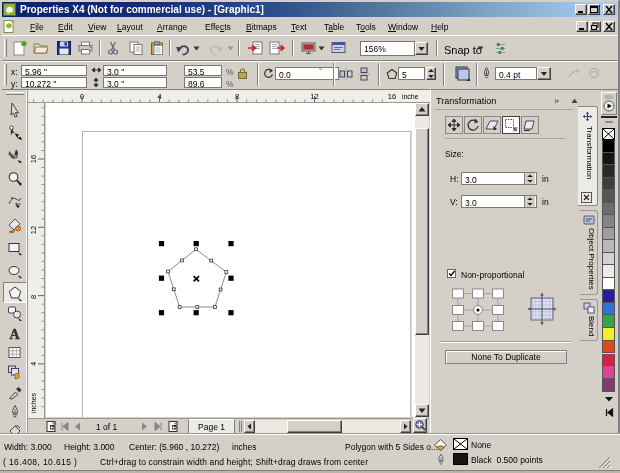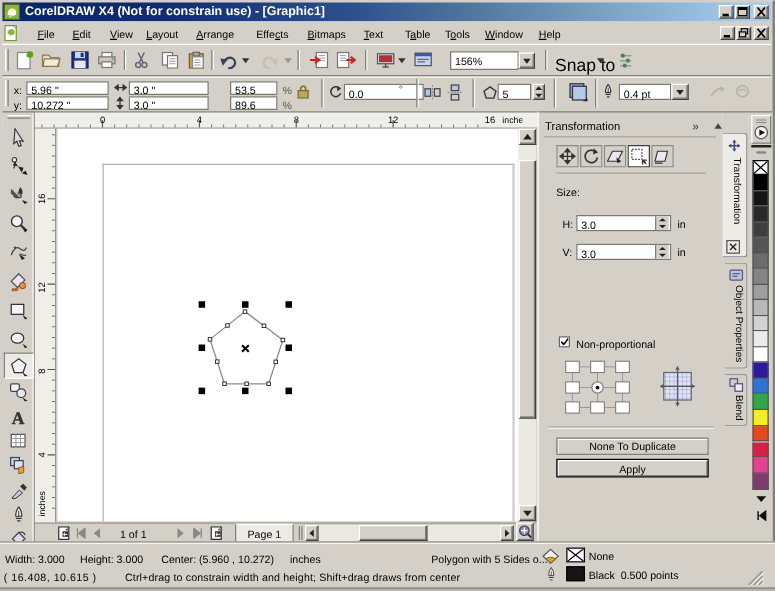--- a/index.html
+++ b/index.html
@@ -19,21 +19,21 @@
 <div class="abs" style="left:0;top:0;width:620px;height:473px;border:1px solid #d4d0c8;border-right:2px solid #808080;border-bottom:0;"></div>
 
 <div class="abs" style="left:2px;top:2px;width:615px;height:15px;background:linear-gradient(90deg,#0a246a 0%,#122c74 22%,#2c4f8e 45%,#53799f 62%,#7ea6c8 80%,#a6caf0 97%);"></div>
 <div class="abs" style="left:3px;top:3px;width:13px;height:13px;background:#7aa32e;border:1px solid #4a6b1a;">
  <svg width="11" height="11" viewBox="0 0 11 11">
       <rect x="0" y="0" width="11" height="11" fill="#8db53c"></rect>
       <path d="M2 8 Q2 3 5.5 2.5 Q9 3 9 6 Q9 9 5.5 8.5 Z" fill="#f4f9ea"></path>
       <path d="M4 8.5 L3.4 10.2 L5.4 9" fill="#f4f9ea"></path>
     </svg>
 </div>
-<div class="abs" style="left:20px;top:4px;font-size:10px;font-weight:bold;color:#fff;letter-spacing:0px;">CorelDRAW X4 (Not for constrain use) - [Graphic1]</div>
+<div class="abs" style="left:20px;top:4px;font-size:10px;font-weight:bold;color:#fff;letter-spacing:0px;">Properties X4 (Not for commercial use) - [Graphic1]</div>
 <div class="abs btn3d" style="left:575px;top:4px;width:12px;height:11px;">
     <svg width="10" height="9">
       <rect x="2" y="6" width="5" height="2" fill="#000"></rect>
     </svg>
   </div>
 <div class="abs btn3d" style="left:588px;top:4px;width:12px;height:11px;">
     <svg width="10" height="9">
       <rect x="1.5" y="1" width="7" height="6.5" fill="none" stroke="#000" stroke-width="1"></rect>
       <rect x="1.5" y="1" width="7" height="2" fill="#000"></rect>
     </svg>
@@ -212,21 +212,21 @@
 
 <div class="abs field" style="left:360px;top:1px;width:55px;height:15px;">
       <span class="fieldtxt" style="top:2px;">156%</span>
     </div>
 <div class="abs btn3d" style="left:415px;top:2px;width:13px;height:13px;">
       <svg width="11" height="11">
         <path d="M2.5 4 L8.5 4 L5.5 8 Z" fill="#222"></path>
       </svg>
     </div>
 <div class="abs vsep" style="left:436px;top:0;height:16px;"></div>
-<div class="abs" style="left:444px;top:4px;font-size:14px;white-space:nowrap;">Snap to</div>
+<div class="abs" style="left:444px;top:4px;font-size:11px;white-space:nowrap;">Snap to</div>
 <div class="abs" style="left:477px;top:6px;">
       <svg width="7" height="5">
         <path d="M0.5 0.5 L6.5 0.5 L3.5 4.5 Z" fill="#333"></path>
       </svg>
     </div>
 
 <div class="abs" style="left:494px;top:2px;">
       <svg width="13" height="13">
         <path d="M2 2.5 h9 M2 6.5 h9 M2 10.5 h9" stroke="#7a8" stroke-width="1.2"></path>
         <rect x="3" y="1" width="2.6" height="3" fill="#575"></rect>
@@ -796,21 +796,20 @@
             <path d="M0 0 H3.4 V3.4" fill="none" stroke="#8a94c8" stroke-width="0.7"></path>
           </pattern>
         </defs>
 <rect x="5" y="7" width="22" height="22" fill="url(#gp)" stroke="#667"></rect>
 <path d="M16 2 V34 M2 18 H30" stroke="#556" stroke-width="1"></path>
 <path d="M16 2 l-1.8 2.8 h3.6z M16 34 l-1.8 -2.8 h3.6z M2 18 l2.8 -1.8 v3.6z M30 18 l-2.8 -1.8 v3.6z" fill="#556"></path>
 </svg>
     </div>
 <div class="abs" style="left:8px;top:251px;width:132px;height:1px;background:#a8a49c;box-shadow:0 1px 0 #fff;"></div>
 <div class="abs" style="left:14px;top:260px;width:122px;height:14px;background:#d4d0c8;border:1px solid #808080;box-shadow:inset 1px 1px 0 #fff;text-align:center;"><span style="position:relative;top:1px;">None To Duplicate</span></div>
-<div class="abs" style="left:14px;top:277px;width:122px;height:15px;background:#d4d0c8;border:1px solid #000;box-shadow:inset 1px 1px 0 #fff, inset -1px -1px 0 #808080;text-align:center;"><span style="position:relative;top:2px;">Apply</span></div>
 </div>
 
 <div class="abs" id="tabstrip" style="left:578px;top:89px;width:21px;height:344px;background:#d4d0c8;border-top:1px solid #808080;">
 
 <div class="abs" style="left:0px;top:16px;width:20px;height:100px;background:#ecebe6;border:1px solid #888;border-left:none;border-radius:0 3px 3px 0;"></div>
 <div class="abs" style="left:3px;top:20px;">
       <svg width="13" height="13">
         <path d="M6.5 2 v9 M2 6.5 h9" stroke="#447" stroke-width="1.2"></path>
         <path d="M6.5 2 l-1.7 2 h3.4z M6.5 11 l-1.7 -2 h3.4z M2 6.5 l2 -1.7 v3.4z M11 6.5 l-2 -1.7 v3.4z" fill="#447"></path>
       </svg>

